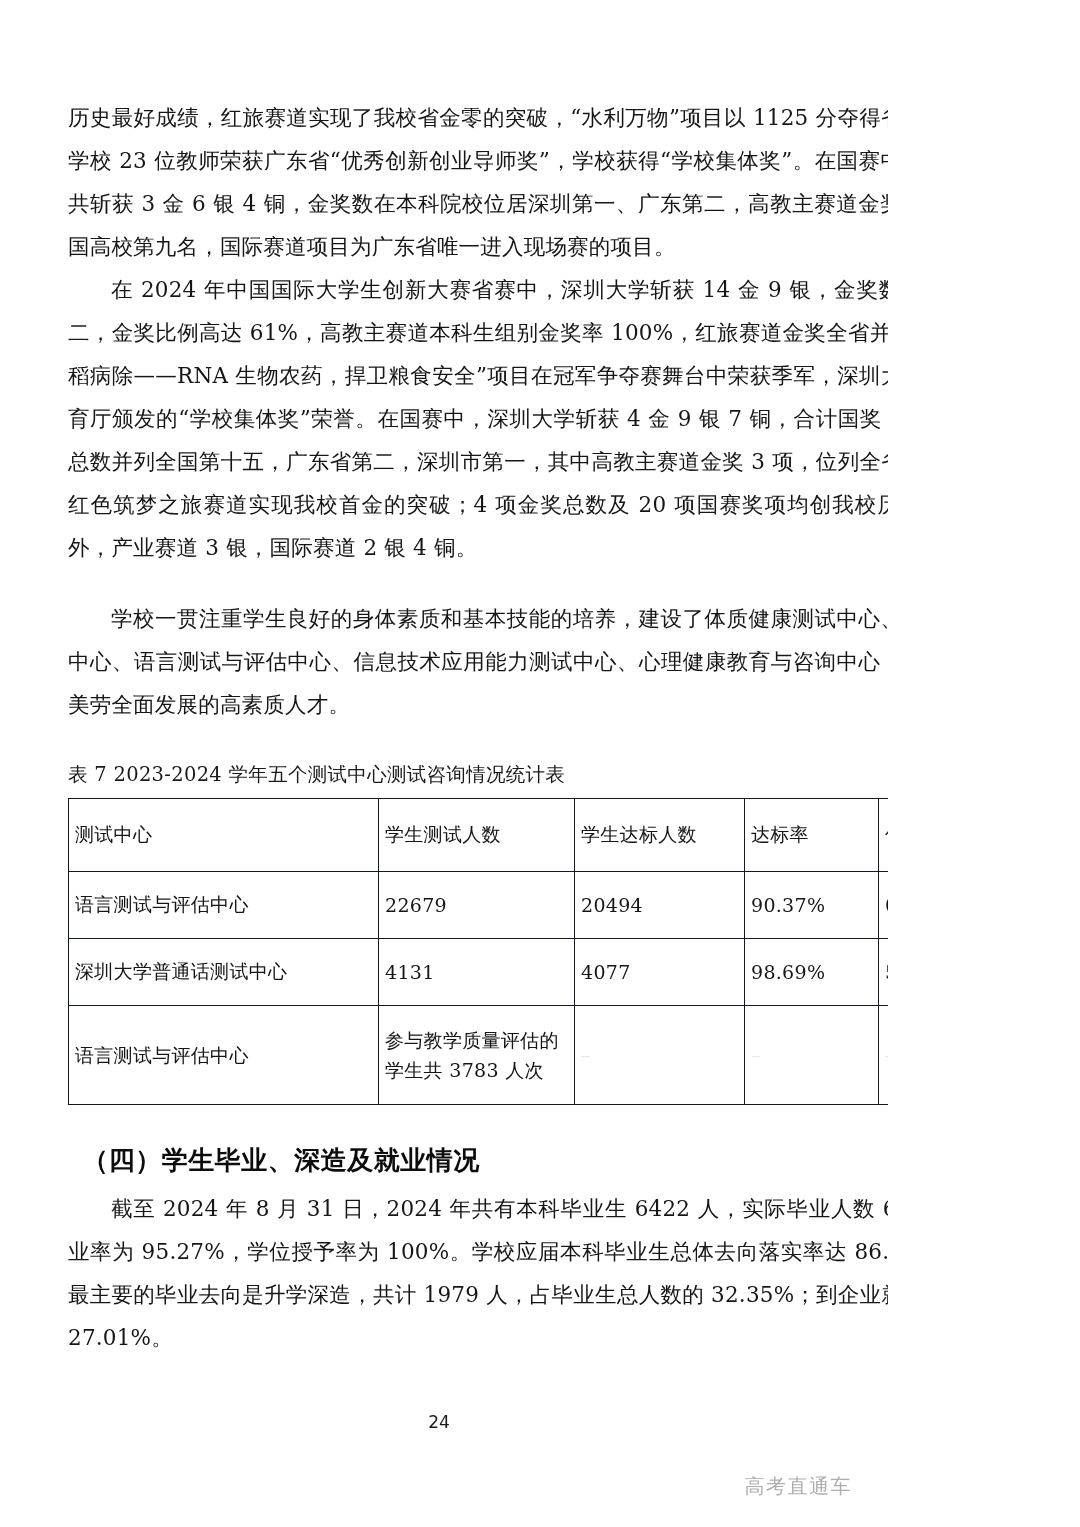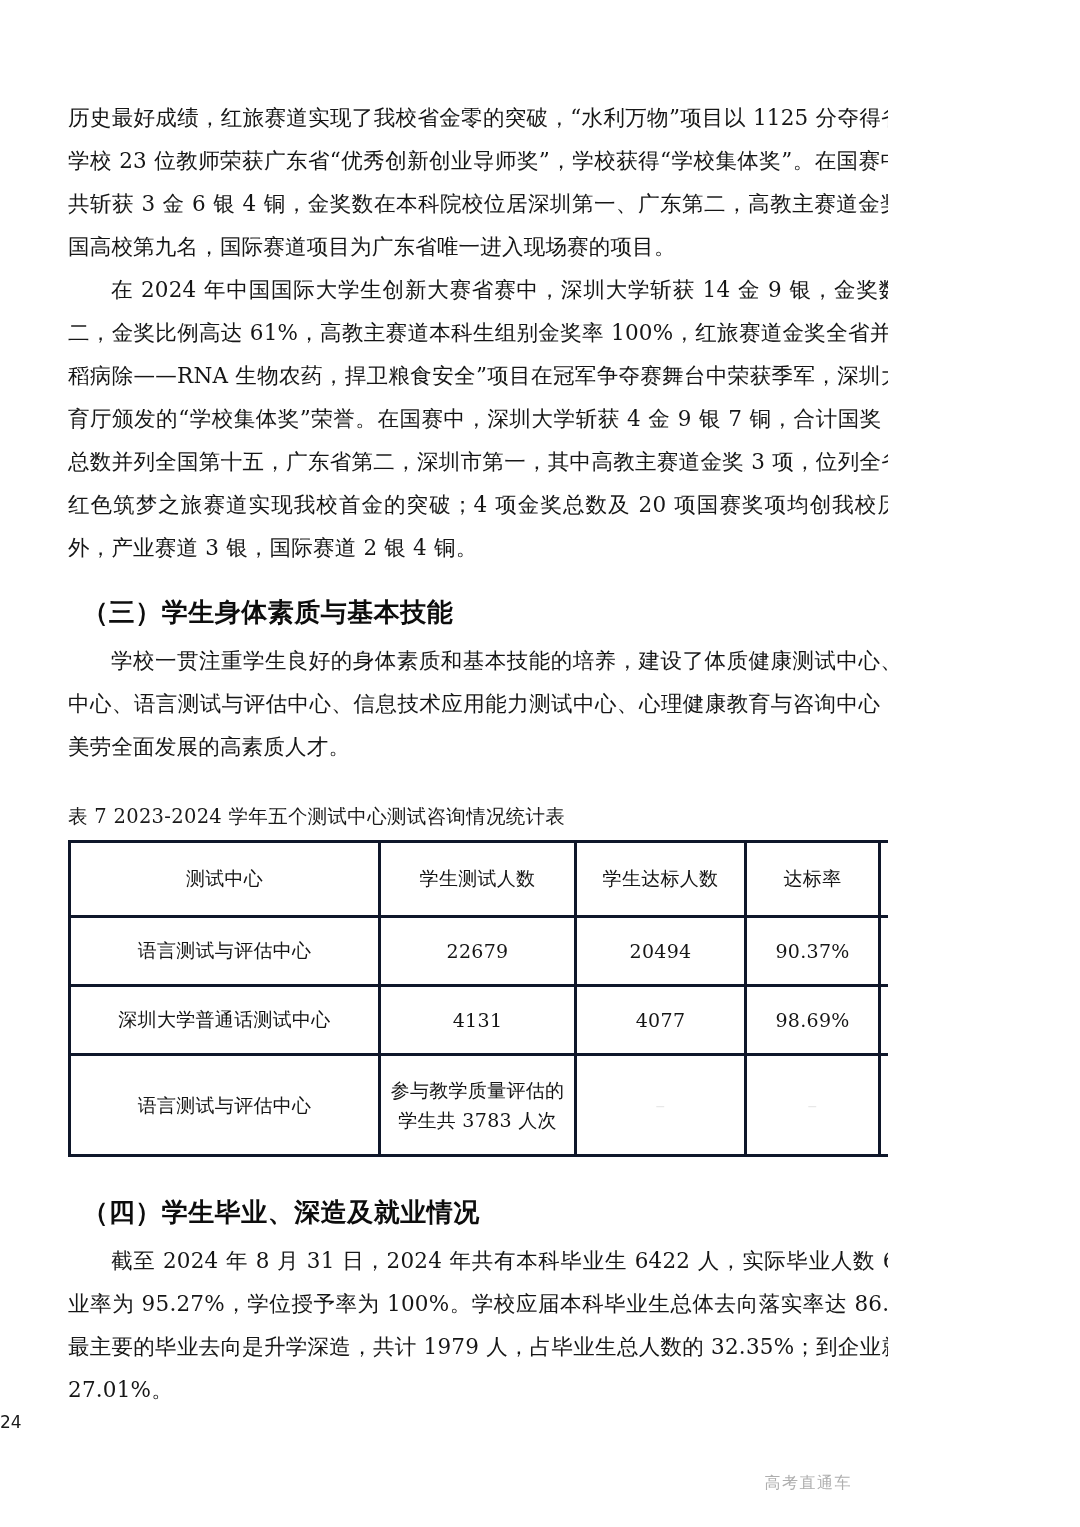--- a/index.html
+++ b/index.html
@@ -76,22 +76,22 @@
     color: #151515;
   }
   table.stat col.c0 { width: 310px; }
   table.stat col.c1 { width: 196px; }
   table.stat col.c2 { width: 170px; }
   table.stat col.c3 { width: 134px; }
   table.stat col.c4 { width: 134px; }
 
   table.stat th,
   table.stat td {
-    border: 3px solid #0f172a;
-    text-align: center;
+    border: 1px solid #0f172a;
+    text-align: left;
     vertical-align: middle;
     padding: 6px 6px;
     font-weight: normal;
     letter-spacing: 0.3px;
   }
   table.stat thead th {
     height: 60px;
   }
   table.stat tbody td {
     height: 54px;
@@ -106,51 +106,51 @@
   td.dash-faint {
     color: #e8e8e8;
   }
 
   
   .page-number {
     position: absolute;
     left: 0;
     right: 10px;
     top: 1412px;
+    text-align: center;
     font-family: "DejaVu Sans", "Liberation Sans", sans-serif;
     font-size: 17px;
     color: #1a1a1a;
   }
 
   
   .watermark {
     position: absolute;
     right: 36px;
     top: 1473px;
     font-family: "DejaVu Sans", "Liberation Sans", sans-serif;
-    font-size: 16px;
+    font-size: 20px;
     color: #aeaeae;
     letter-spacing: 1.5px;
     user-select: none;
   }
 </style>
 </head>
 <body>
 
 <div class="page">
 
   <div class="content">
 
     <p class="body cont">历史最好成绩，红旅赛道实现了我校省金零的突破，“水利万物”项目以 1125 分夺得省决赛桂冠；学校 23 位教师荣获广东省“优秀创新创业导师奖”，学校获得“学校集体奖”。在国赛中，深圳大学共斩获 3 金 6 银 4 铜，金奖数在本科院校位居深圳第一、广东第二，高教主赛道金奖数量并列全国高校第九名，国际赛道项目为广东省唯一进入现场赛的项目。</p>
 
     <p class="body">在 2024 年中国国际大学生创新大赛省赛中，深圳大学斩获 14 金 9 银，金奖数全省排名第二，金奖比例高达 61%，高教主赛道本科生组别金奖率 100%，红旅赛道金奖全省并列第一。“药稻病除——RNA 生物农药，捍卫粮食安全”项目在冠军争夺赛舞台中荣获季军，深圳大学获得省教育厅颁发的“学校集体奖”荣誉。在国赛中，深圳大学斩获 4 金 9 银 7 铜，合计国奖 20 项，金奖总数并列全国第十五，广东省第二，深圳市第一，其中高教主赛道金奖 3 项，位列全省第一。青年红色筑梦之旅赛道实现我校首金的突破；4 项金奖总数及 20 项国赛奖项均创我校历史新高。此外，产业赛道 3 银，国际赛道 2 银 4 铜。</p>
 
     <div class="gap-m"></div>
 
-    <h2 class="section">（三）学生身体素质与基本技能</h2>
 
     <div class="gap-xs"></div>
 
     <p class="body">学校一贯注重学生良好的身体素质和基本技能的培养，建设了体质健康测试中心、普通话测试中心、语言测试与评估中心、信息技术应用能力测试中心、心理健康教育与咨询中心，培养德智体美劳全面发展的高素质人才。</p>
 
     <div class="gap-l"></div>
 
     <div class="table-block">
       <div class="table-caption">表 7 2023-2024 学年五个测试中心测试咨询情况统计表</div>
 

